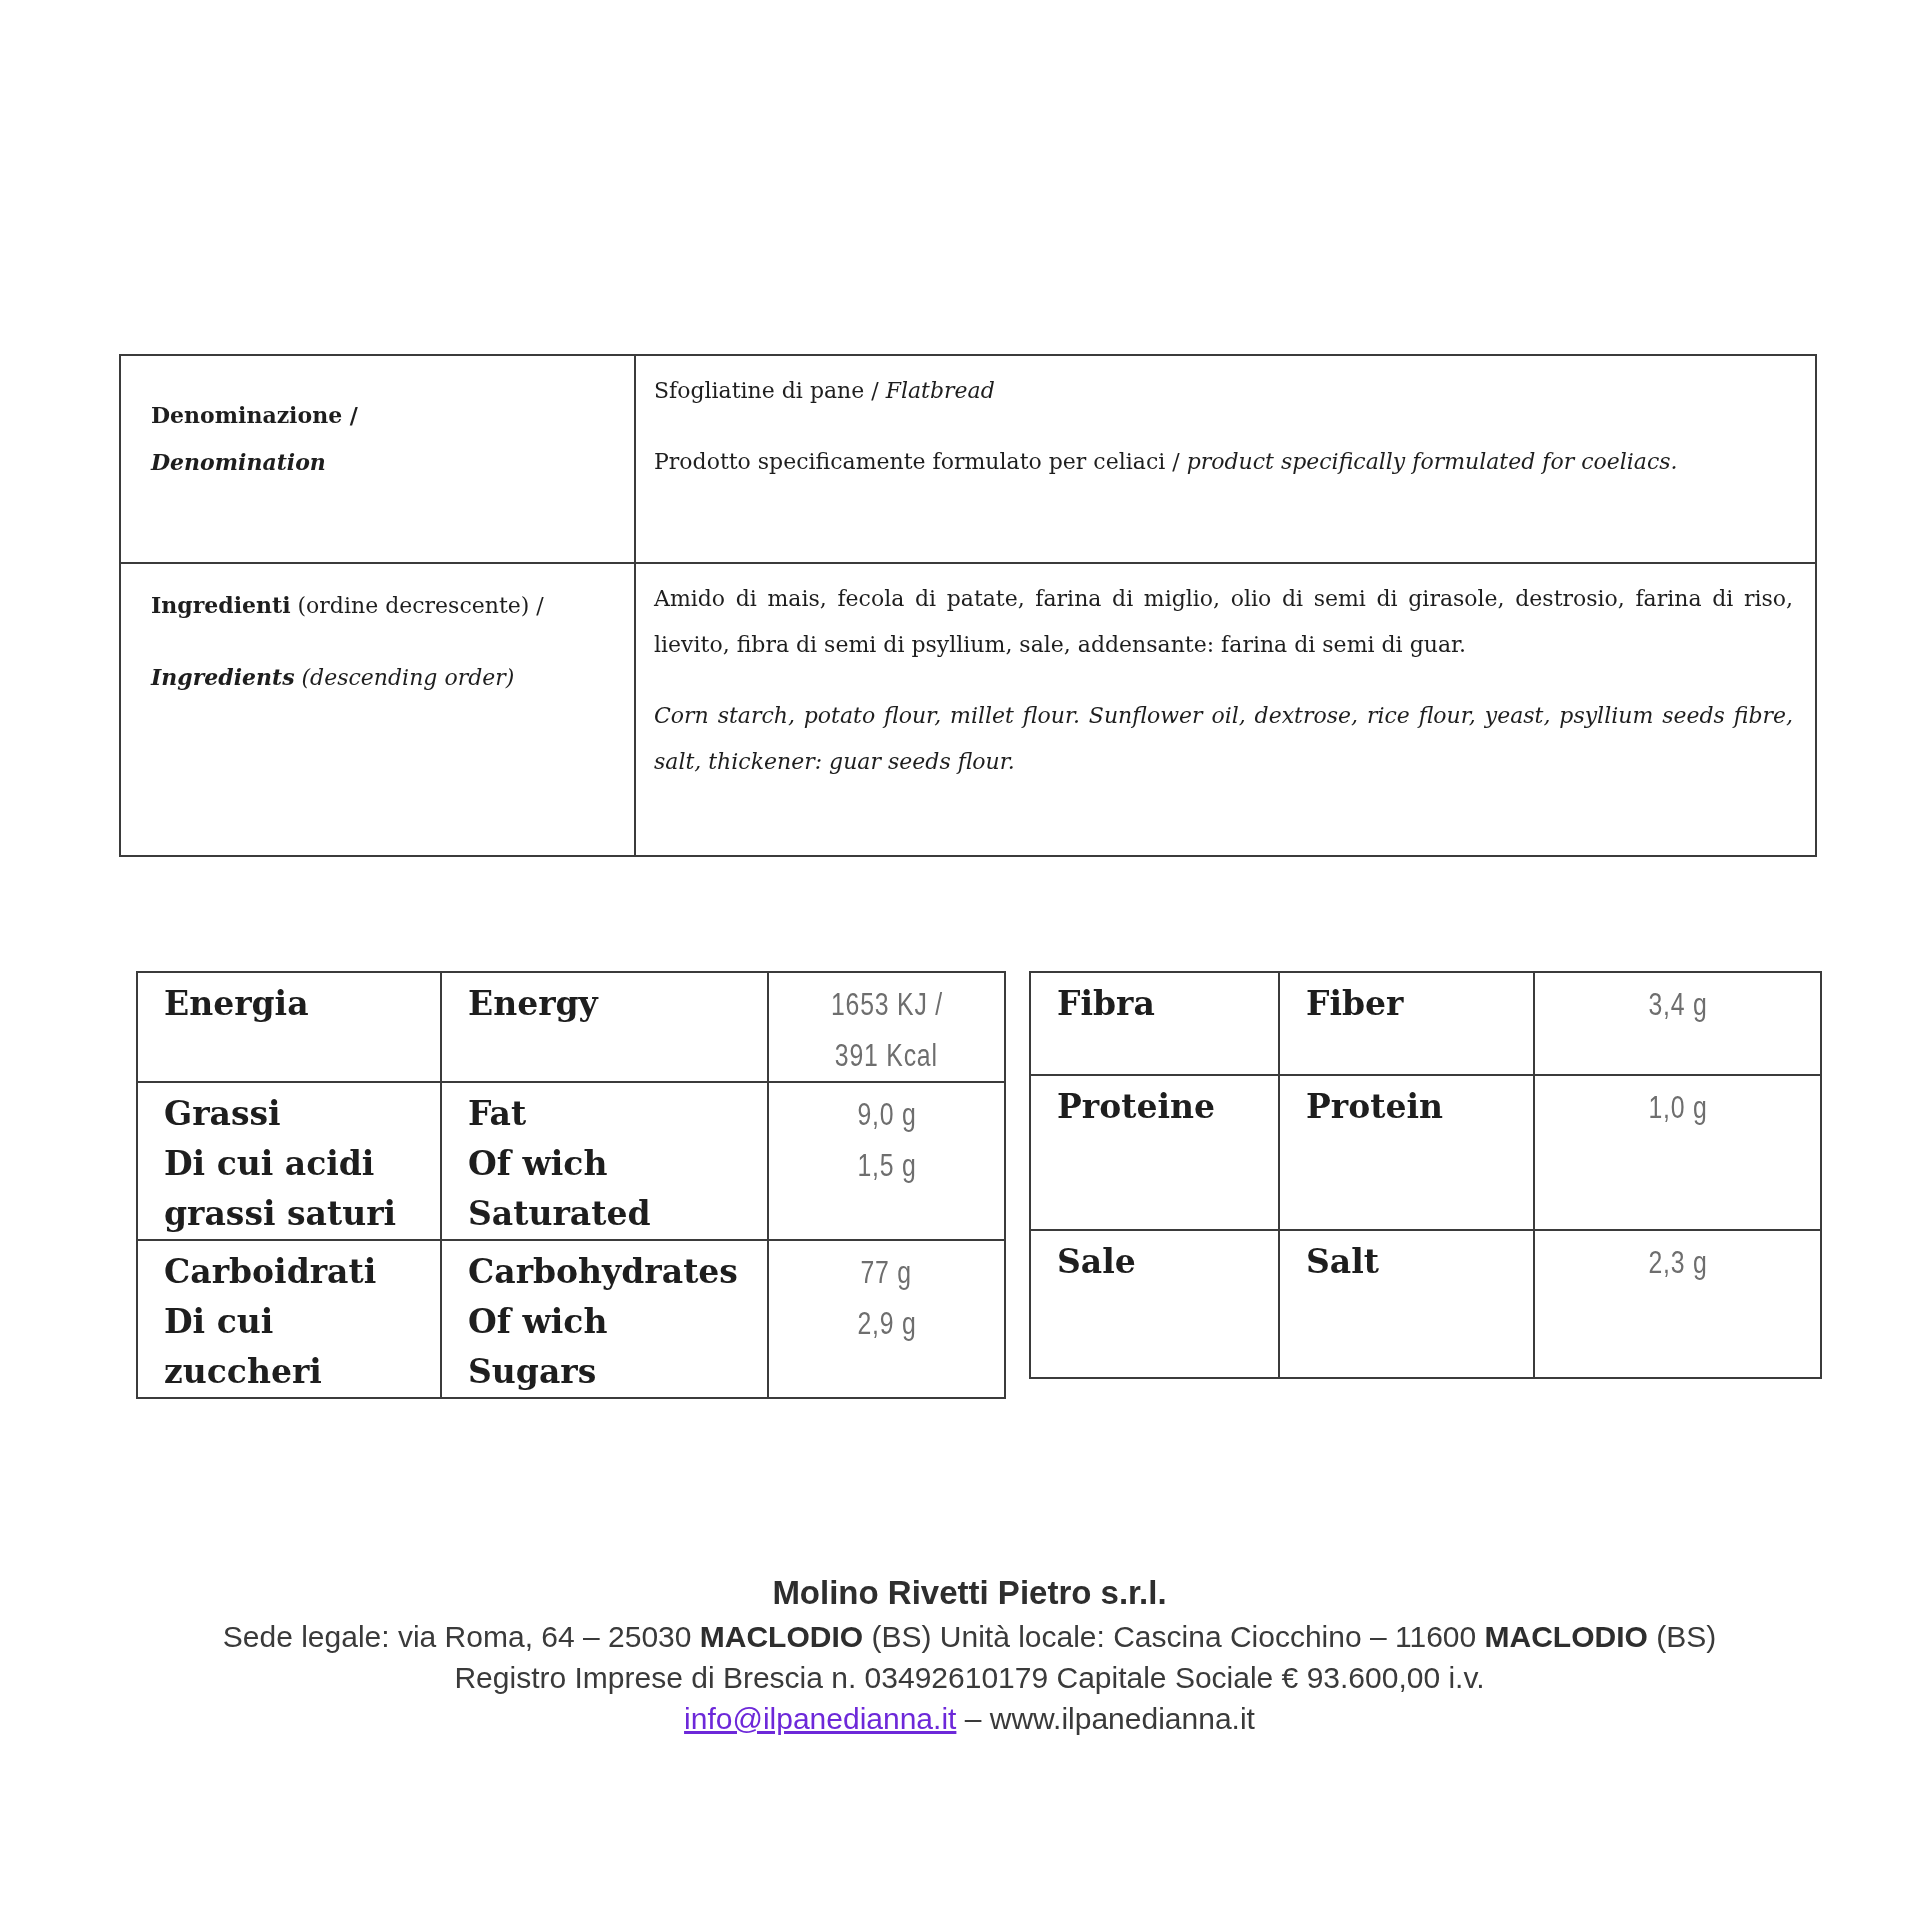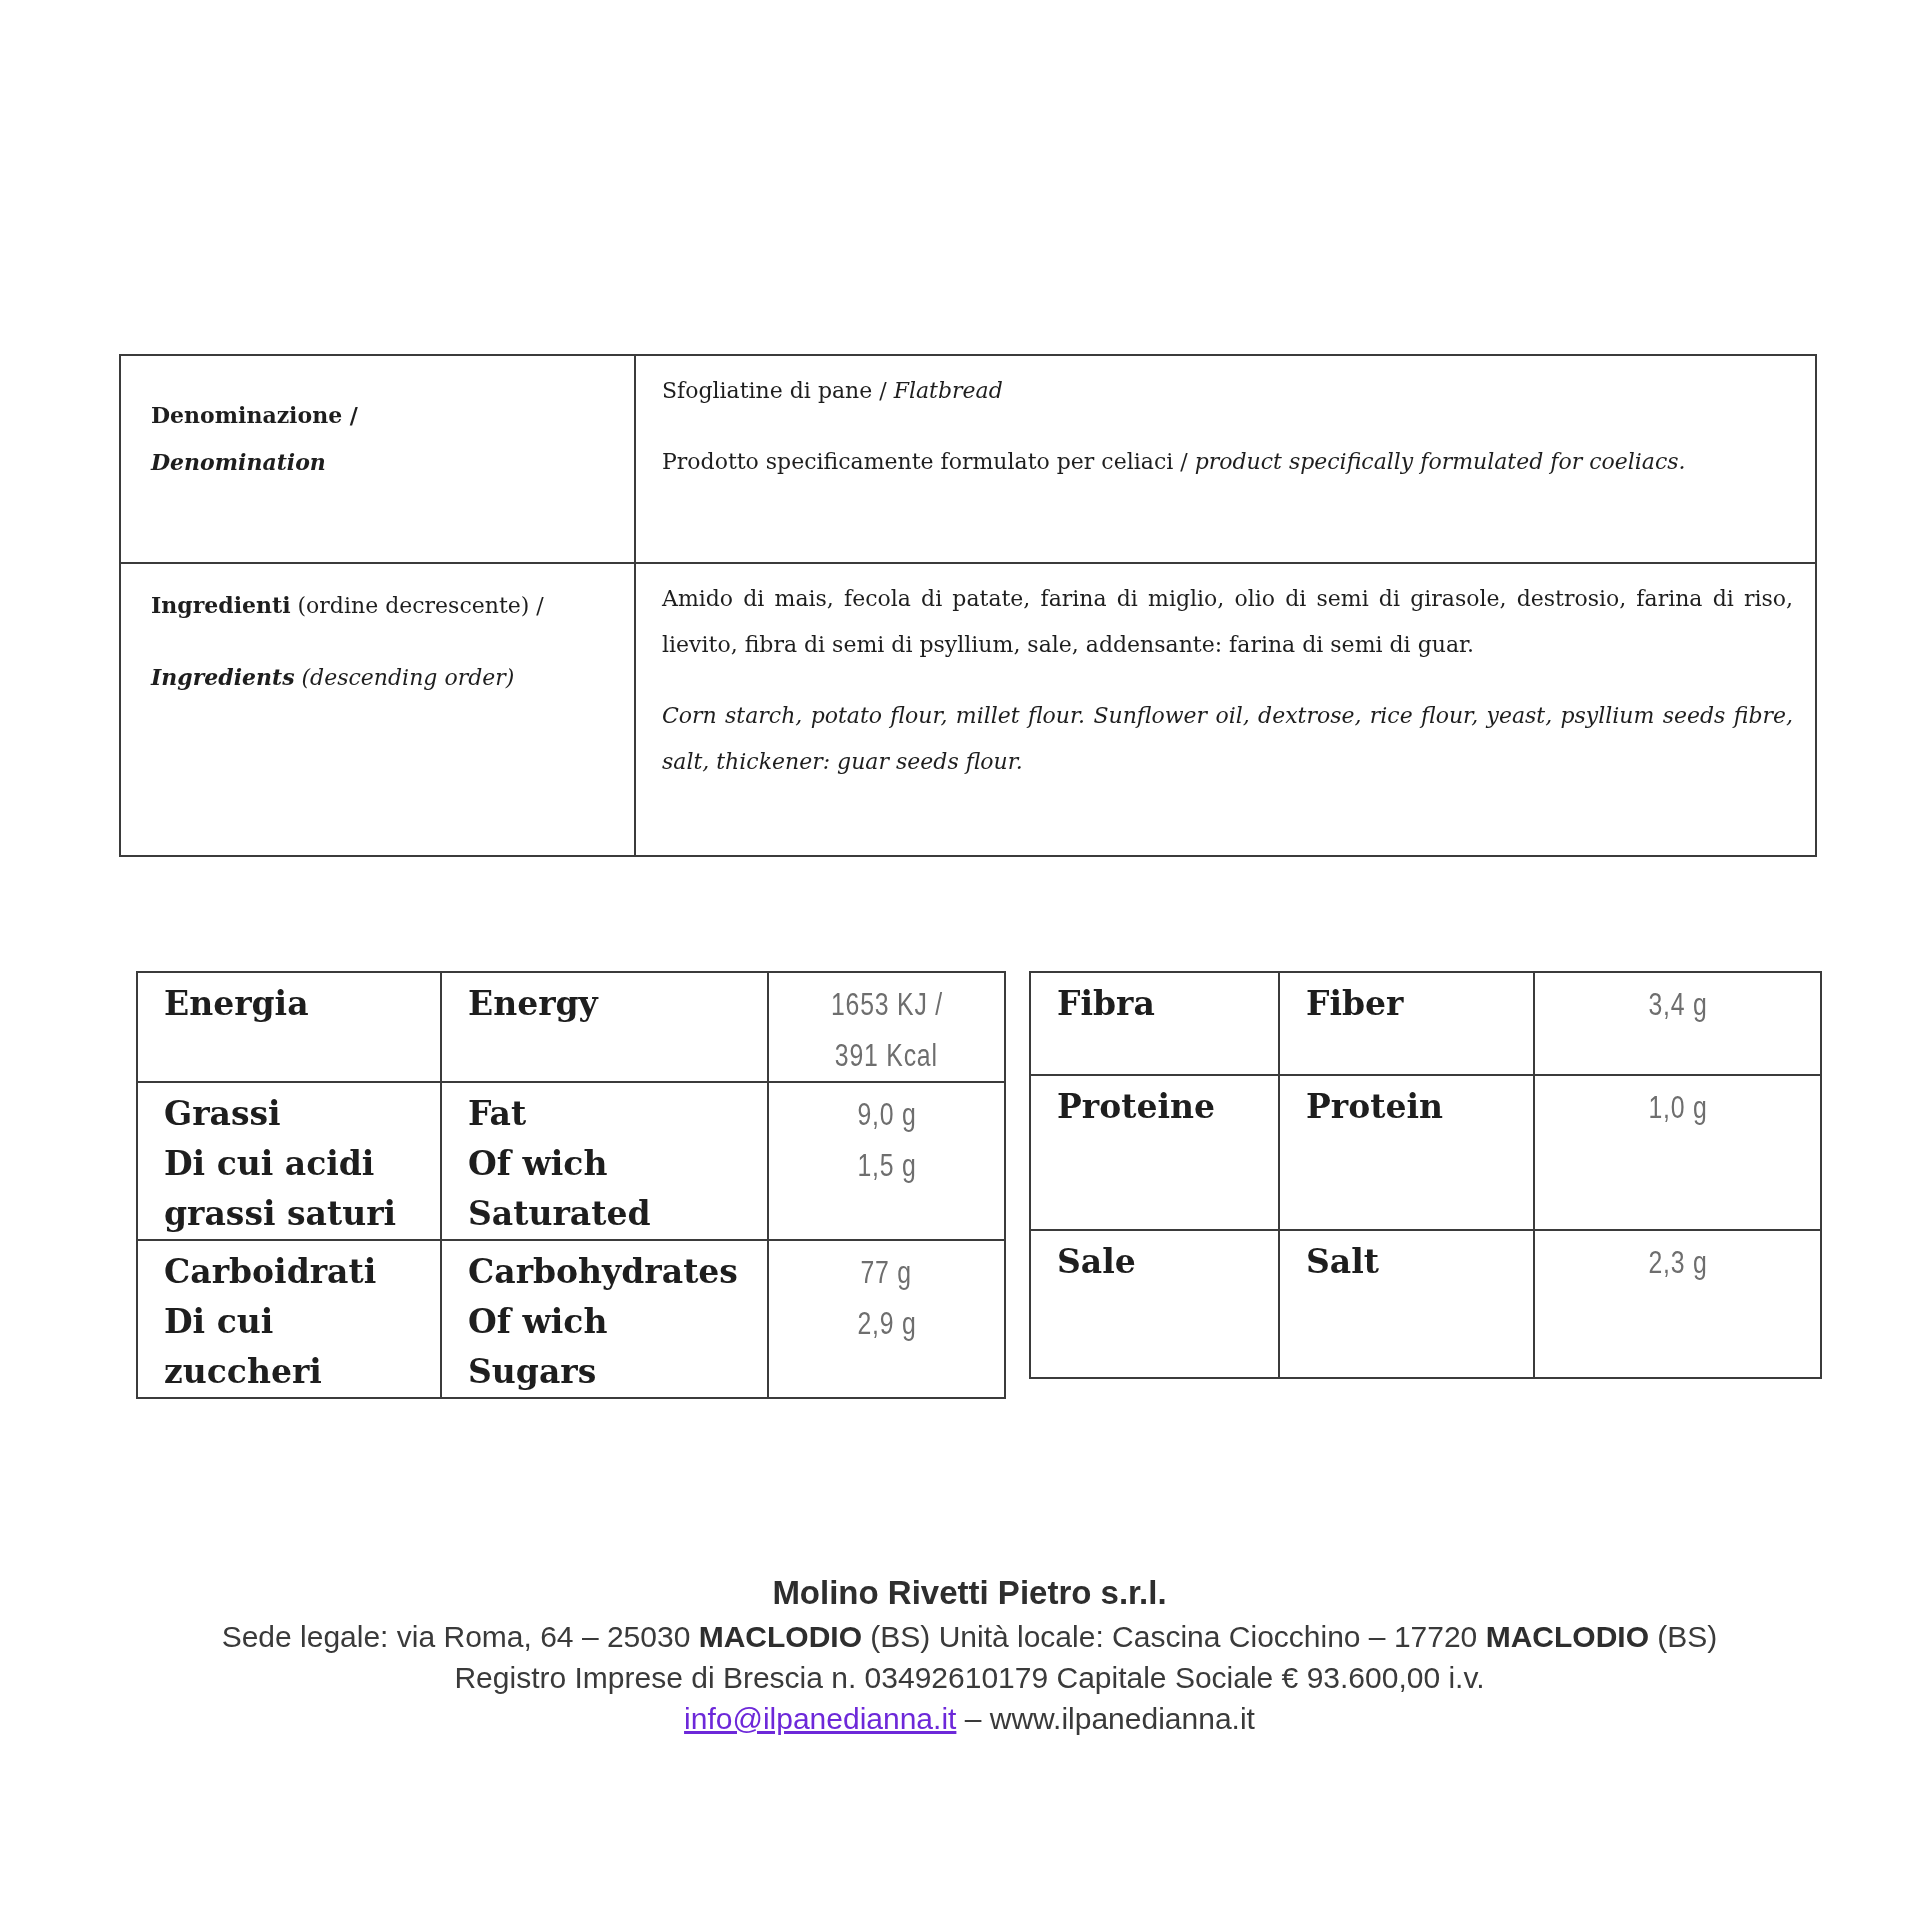--- a/index.html
+++ b/index.html
@@ -8,21 +8,21 @@
     position:relative; width:1927px; height:1927px; background:#ffffff;
     font-family:"DejaVu Serif", serif; color:#1e1e1e; overflow:hidden;
   }
   table { border-collapse:collapse; position:absolute; table-layout:fixed; background:#fff; }
   td { border:2px solid #3b3b3b; vertical-align:top; }
 
   
   .spec { left:119px; top:354px; width:1696px; font-size:22px; line-height:46px; }
   .spec td.lbl  { padding:36px 24px 0 30px; }
   .spec tr.r2 td.lbl { padding-top:18px; }
-  .spec td.cnt  { padding:12px 22px 0 26px; }
+  .spec td.cnt  { padding:12px 22px 0 18px; }
   .spec p { margin:0 0 25px 0; }
   .b { font-weight:bold; }
   .i { font-style:italic; }
   .just { text-align:justify; }
 
   
   .nutri { font-size:33px; line-height:50px; }
   .nleft  { left:136px;  top:971px; width:867px; }
   .nright { left:1029px; top:971px; width:792px; }
   .nutri td { padding:6px 10px 0 26px; font-weight:bold; }
@@ -172,19 +172,19 @@
           </td>
         <td class="valcell">
             <div><span class="val">2,3 g</span></div>
           </td>
       </tr>
     </tbody>
   </table>
 
   <div class="footer">
     <div class="company">Molino Rivetti Pietro s.r.l.</div>
-    <div class="fline"><span>Sede legale: via Roma, 64 – 25030 </span><span class="b">MACLODIO</span><span> (BS) Unità locale: Cascina Ciocchino – 17720 </span><span class="b">MACLODIO</span><span> (BS)</span></div>
+    <div class="fline"><span>Sede legale: via Roma, 64 – 25030 </span><span class="b">MACLODIO</span><span> (BS) Unità locale: Cascina Ciocchino – 11600 </span><span class="b">MACLODIO</span><span> (BS)</span></div>
     <div class="fline">Registro Imprese di Brescia n. 03492610179 Capitale Sociale € 93.600,00 i.v.</div>
     <div class="fline"><a class="mail">info@ilpanedianna.it</a><span> – www.ilpanedianna.it</span></div>
   </div>
 
 </div>
 
 
 </body></html>

